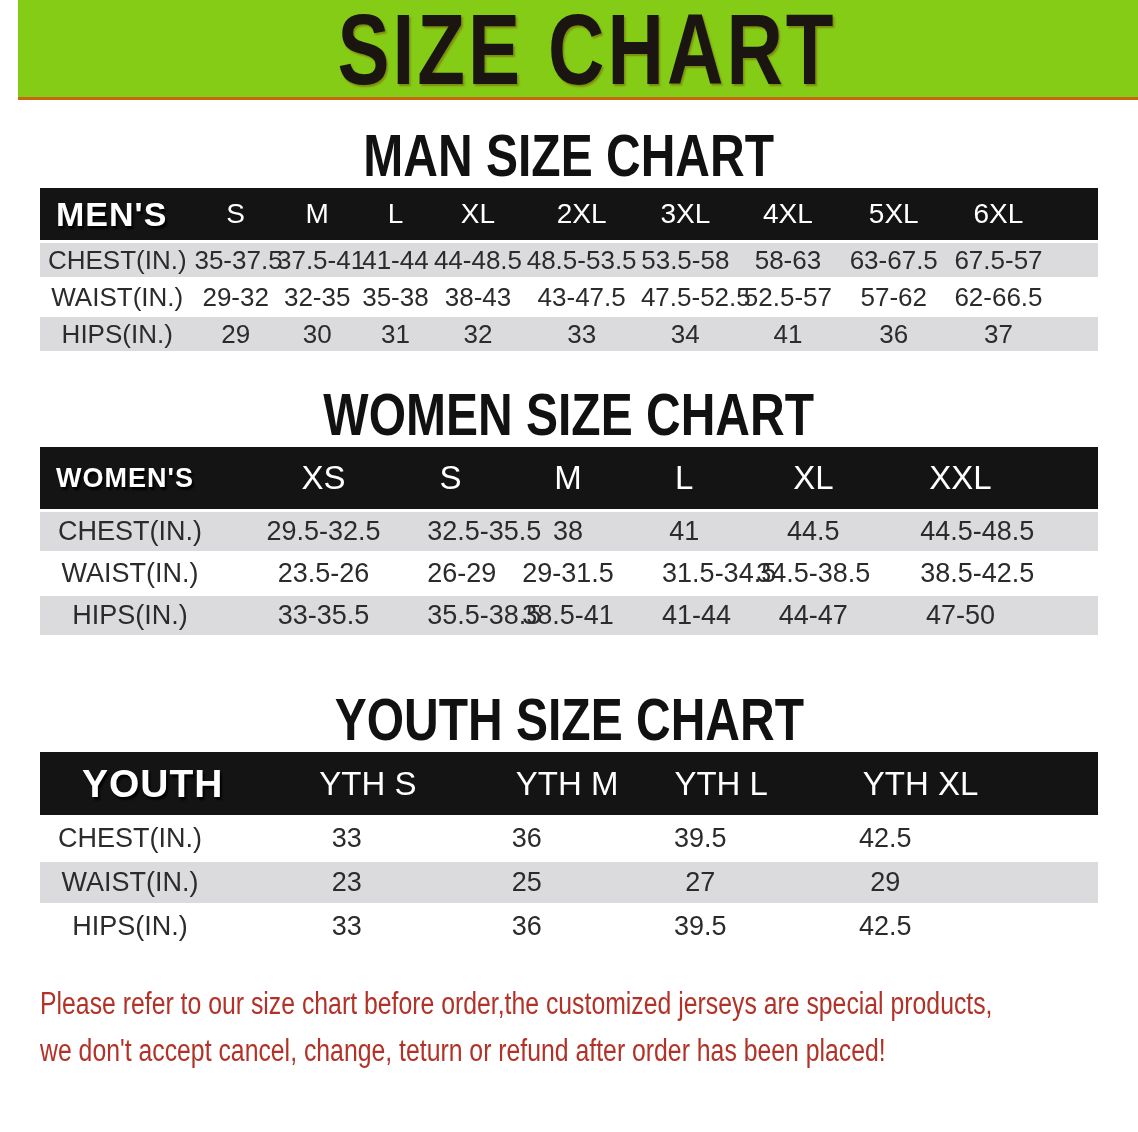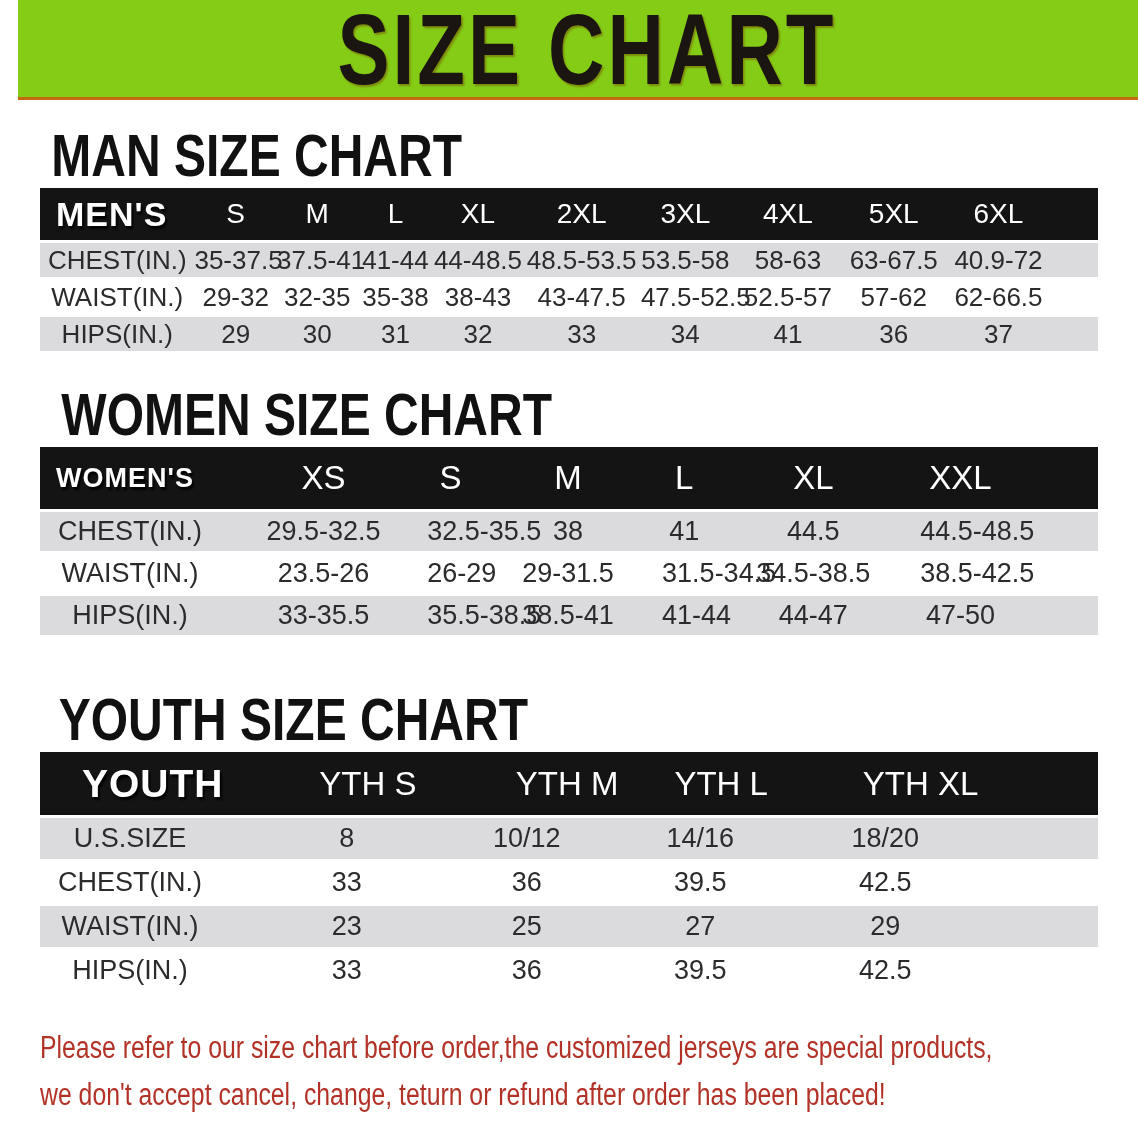--- a/index.html
+++ b/index.html
@@ -22,21 +22,21 @@
     font-size: 100px; font-weight: bold; line-height: 96px;
     color: #1A1511;
     letter-spacing: 4px;
     transform: scaleX(0.78);
     transform-origin: center;
     text-shadow: 2px 2px 2px rgba(120,60,0,0.45);
     white-space: nowrap;
   }
 
   
-  .section-title { }
+  .section-title { text-align: center; }
   .section-title .t {
     display: inline-block;
     font-size: 60px; font-weight: bold; line-height: 58px;
     color: #111111;
     letter-spacing: 0px;
     transform: scaleX(0.80);
     transform-origin: center;
     white-space: nowrap;
   }
   .title-man   { margin-top: 27px; }
@@ -152,21 +152,21 @@
     <tr class="band gray">
       <td>CHEST(IN.)</td>
       <td>35-37.5</td>
       <td>37.5-41</td>
       <td>41-44</td>
       <td>44-48.5</td>
       <td>48.5-53.5</td>
       <td>53.5-58</td>
       <td>58-63</td>
       <td>63-67.5</td>
-      <td>40.9-72</td>
+      <td>67.5-57</td>
       <td class="filler"></td>
     </tr>
     <tr class="band white">
       <td>WAIST(IN.)</td>
       <td>29-32</td>
       <td>32-35</td>
       <td>35-38</td>
       <td>38-43</td>
       <td>43-47.5</td>
       <td>47.5-52.5</td>
@@ -269,28 +269,20 @@
     <tr class="head-row">
       <th class="corner">YOUTH</th>
       <th>YTH S</th>
       <th>YTH M</th>
       <th>YTH L</th>
       <th>YTH XL</th>
       <th class="filler"></th>
     </tr>
   </thead>
   <tbody>
-    <tr class="band gray">
-      <td>U.S.SIZE</td>
-      <td>8</td>
-      <td>10/12</td>
-      <td>14/16</td>
-      <td>18/20</td>
-      <td class="filler"></td>
-    </tr>
     <tr class="band white">
       <td>CHEST(IN.)</td>
       <td>33</td>
       <td>36</td>
       <td>39.5</td>
       <td>42.5</td>
       <td class="filler"></td>
     </tr>
     <tr class="band gray">
       <td>WAIST(IN.)</td>

